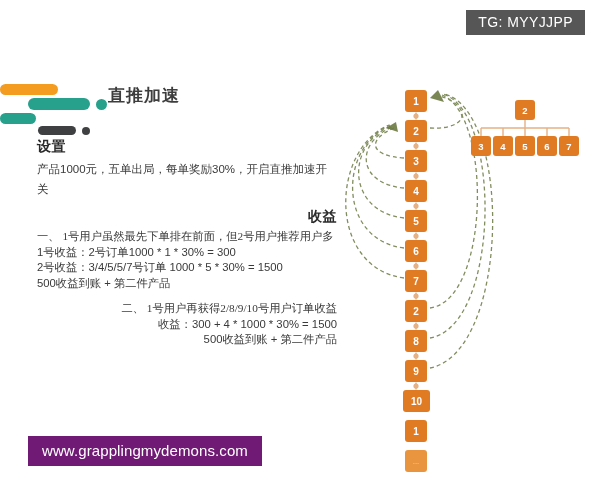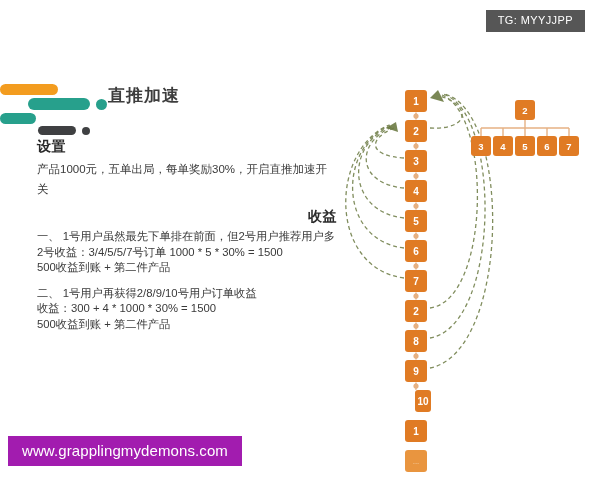--- a/index.html
+++ b/index.html
@@ -15,30 +15,30 @@
     position: relative;
   }
 
   
   .tg-badge {
     position: absolute;
     top: 10px;
     right: 15px;
     background: #565656;
     color: #ffffff;
-    font-size: 11px;
+    font-size: 14px;
     letter-spacing: 0.4px;
     padding: 5px 12px 6px 12px;
     line-height: 1;
   }
   .url-badge {
     position: absolute;
-    left: 8px;
+    left: 28px;
     bottom: 14px;
-    background: #a21caf;
+    background: #701a75;
     color: #ffffff;
     font-size: 15px;
     letter-spacing: 0.1px;
     padding: 7px 14px 8px 14px;
     line-height: 1;
   }
 
   
   .logo-mark {
     position: absolute;
@@ -84,23 +84,23 @@
     letter-spacing: 0.5px;
   }
   .section-head.second { margin-top: 9px; text-align: right; }
   .para {
     font-size: 11.5px;
     line-height: 20px;
     color: #3a3a3a;
     margin: 0;
   }
   .block { margin: 0 0 0 0; }
-  .block + .block { margin-top: 10px; }
+  .block + .block { margin-top: 10px; text-align: right; }
   .line { font-size: 11.3px; line-height: 15.5px; color: #3a3a3a; white-space: nowrap; }
-  .line.wrap { white-space: normal; }
+  .line.wrap { white-space: normal; font-family: Liberation Serif, serif; }
 
   
   .diagram {
     position: absolute;
     left: 340px;
     top: 70px;
     width: 260px;
     height: 340px;
   }
   .diagram svg { position: absolute; left: 0; top: 0; }
@@ -112,21 +112,21 @@
     background: #e07b24;
     border-radius: 3px;
     color: #ffffff;
     font-size: 10px;
     font-weight: bold;
     display: flex;
     align-items: center;
     justify-content: center;
     box-shadow: 0 0 0 1px rgba(255,255,255,0.55);
   }
-  .node.wide { width: 16px; margin-left: 12px; }
+  .node.wide { width: 27px; }
   .node.faded { background: #e9953f; color: #f0b87c; font-size: 8px; }
 
   .tree-node {
     position: absolute;
     width: 20px;
     height: 20px;
     background: #e07b24;
     border-radius: 3px;
     color: #ffffff;
     font-size: 9.5px;
@@ -154,20 +154,21 @@
 
 <div class="content">
 
   <div class="section-head">设置</div>
   <div class="para">产品1000元，五单出局，每单奖励30%，开启直推加速开关</div>
 
   <div class="section-head second">收益</div>
 
   <div class="block">
     <div class="line wrap">一、 1号用户虽然最先下单排在前面，但2号用户推荐用户多</div>
+    <div class="line">1号收益：2号订单1000 * 1 * 30% = 300</div>
     <div class="line">2号收益：3/4/5/5/7号订单 1000 * 5 * 30% = 1500</div>
     <div class="line">500收益到账 + 第二件产品</div>
   </div>
 
   <div class="block">
     <div class="line wrap">二、 1号用户再获得2/8/9/10号用户订单收益</div>
     <div class="line">收益：300 + 4 * 1000 * 30% = 1500</div>
     <div class="line">500收益到账 + 第二件产品</div>
   </div>
 

